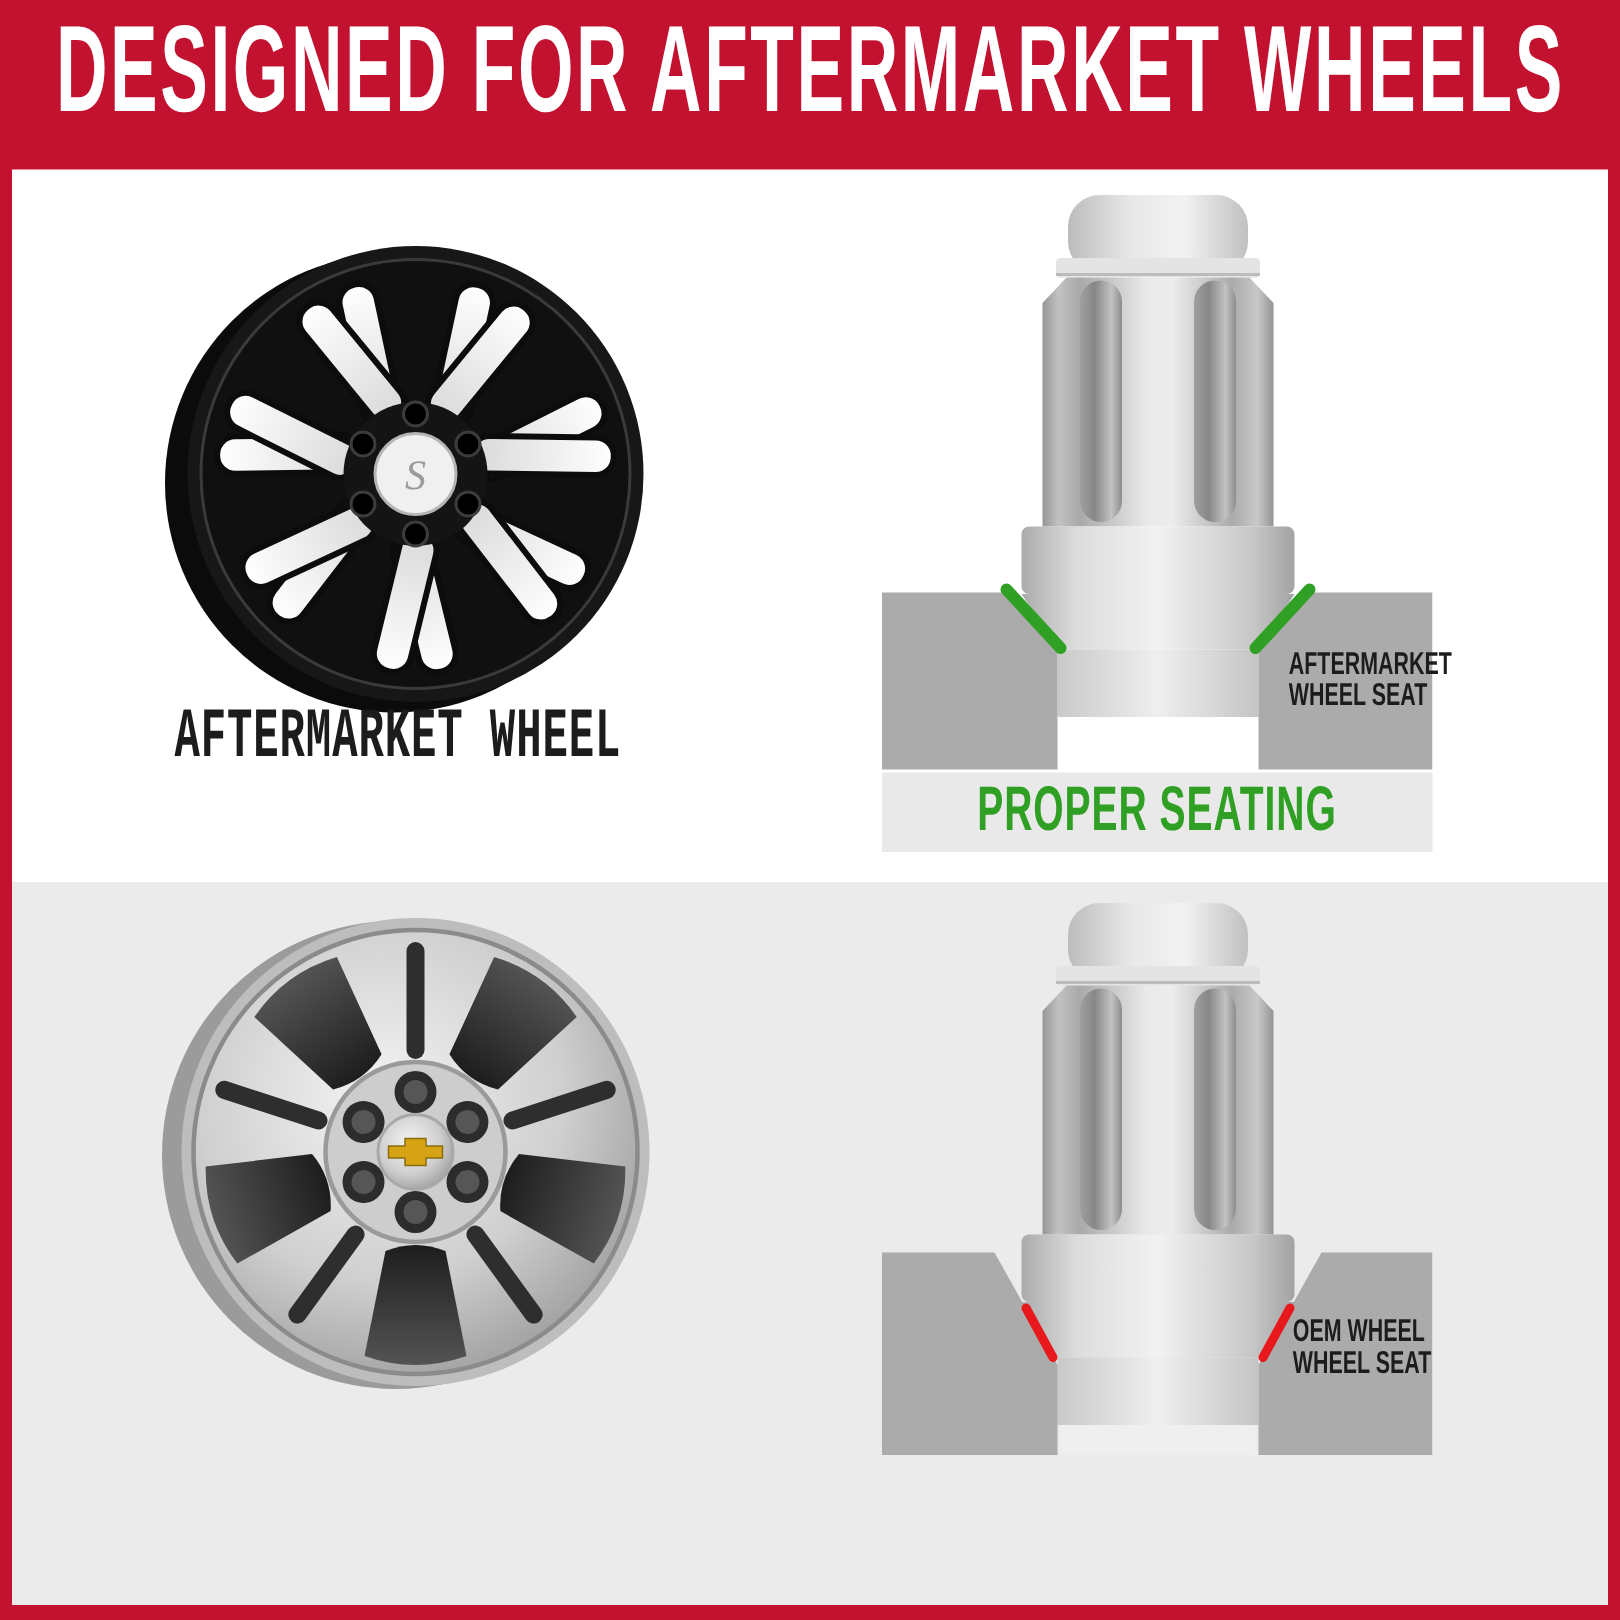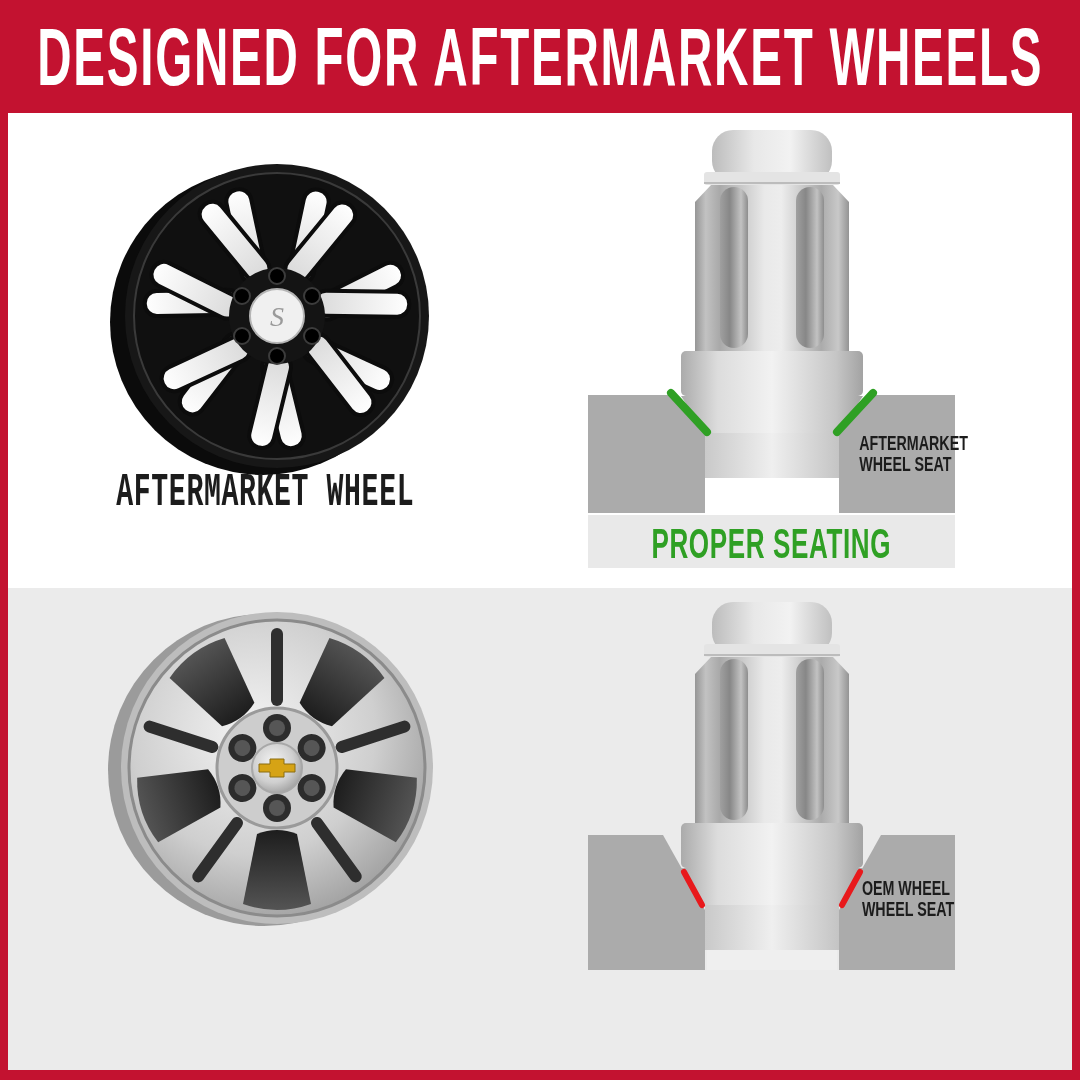--- a/index.html
+++ b/index.html
@@ -6,30 +6,30 @@
   .poster{
     position:relative;width:1080px;height:1080px;overflow:hidden;
     background:var(--frame-red,#C31230);
     font-family:"Liberation Sans",sans-serif;
   }
   .abs{position:absolute;}
   .half{position:absolute;left:8px;width:1064px;}
   .half-top{top:113px;height:475px;background:var(--top-bg,#fff);}
   .half-bottom{top:588px;height:482px;background:var(--bottom-bg,#EBEBEB);}
   .header-band{position:absolute;left:0;top:0;width:1080px;height:113px;
-    display:flex;align-items:center;justify-content:center;}
+    display:flex;align-items:flex-start;justify-content:center;}
   .cond{display:inline-block;white-space:nowrap;font-weight:700;
     transform-origin:center center;}
   .title{font-size:82px;letter-spacing:3px;color:var(--header-text,#fff);
     transform:scaleX(.58);}
   .wheel-label-wrap{position:absolute;left:8px;width:515px;text-align:center;font-family:Liberation Mono, monospace;}
   .wheel-label{font-size:47px;letter-spacing:1px;color:var(--label-black,#1c1c1c);
     transform:scaleX(.60);}
   .caption-band{position:absolute;left:588px;width:367px;
-    display:flex;align-items:flex-end;justify-content:center;}
+    display:flex;align-items:flex-start;justify-content:center;}
   .caption{font-size:42px;letter-spacing:1px;transform:scaleX(.62);}
   .caption-proper{color:var(--accent-green,#2FA024);}
   .caption-improper{color:var(--accent-red,#E8191C);}
   .seat-label{position:absolute;text-align:center;font-weight:700;
     font-size:21px;line-height:21px;color:var(--label-black,#1c1c1c);
     transform:scaleX(.68);transform-origin:center center;white-space:nowrap;}
   svg{display:block;}
   .block{fill:var(--block-gray,#ABABAB);}
   .contact-green{stroke:var(--accent-green,#2FA024);stroke-width:8;stroke-linecap:round;fill:none;}
   .gap-red{stroke:var(--accent-red,#E8191C);stroke-width:6;stroke-linecap:round;fill:none;}

